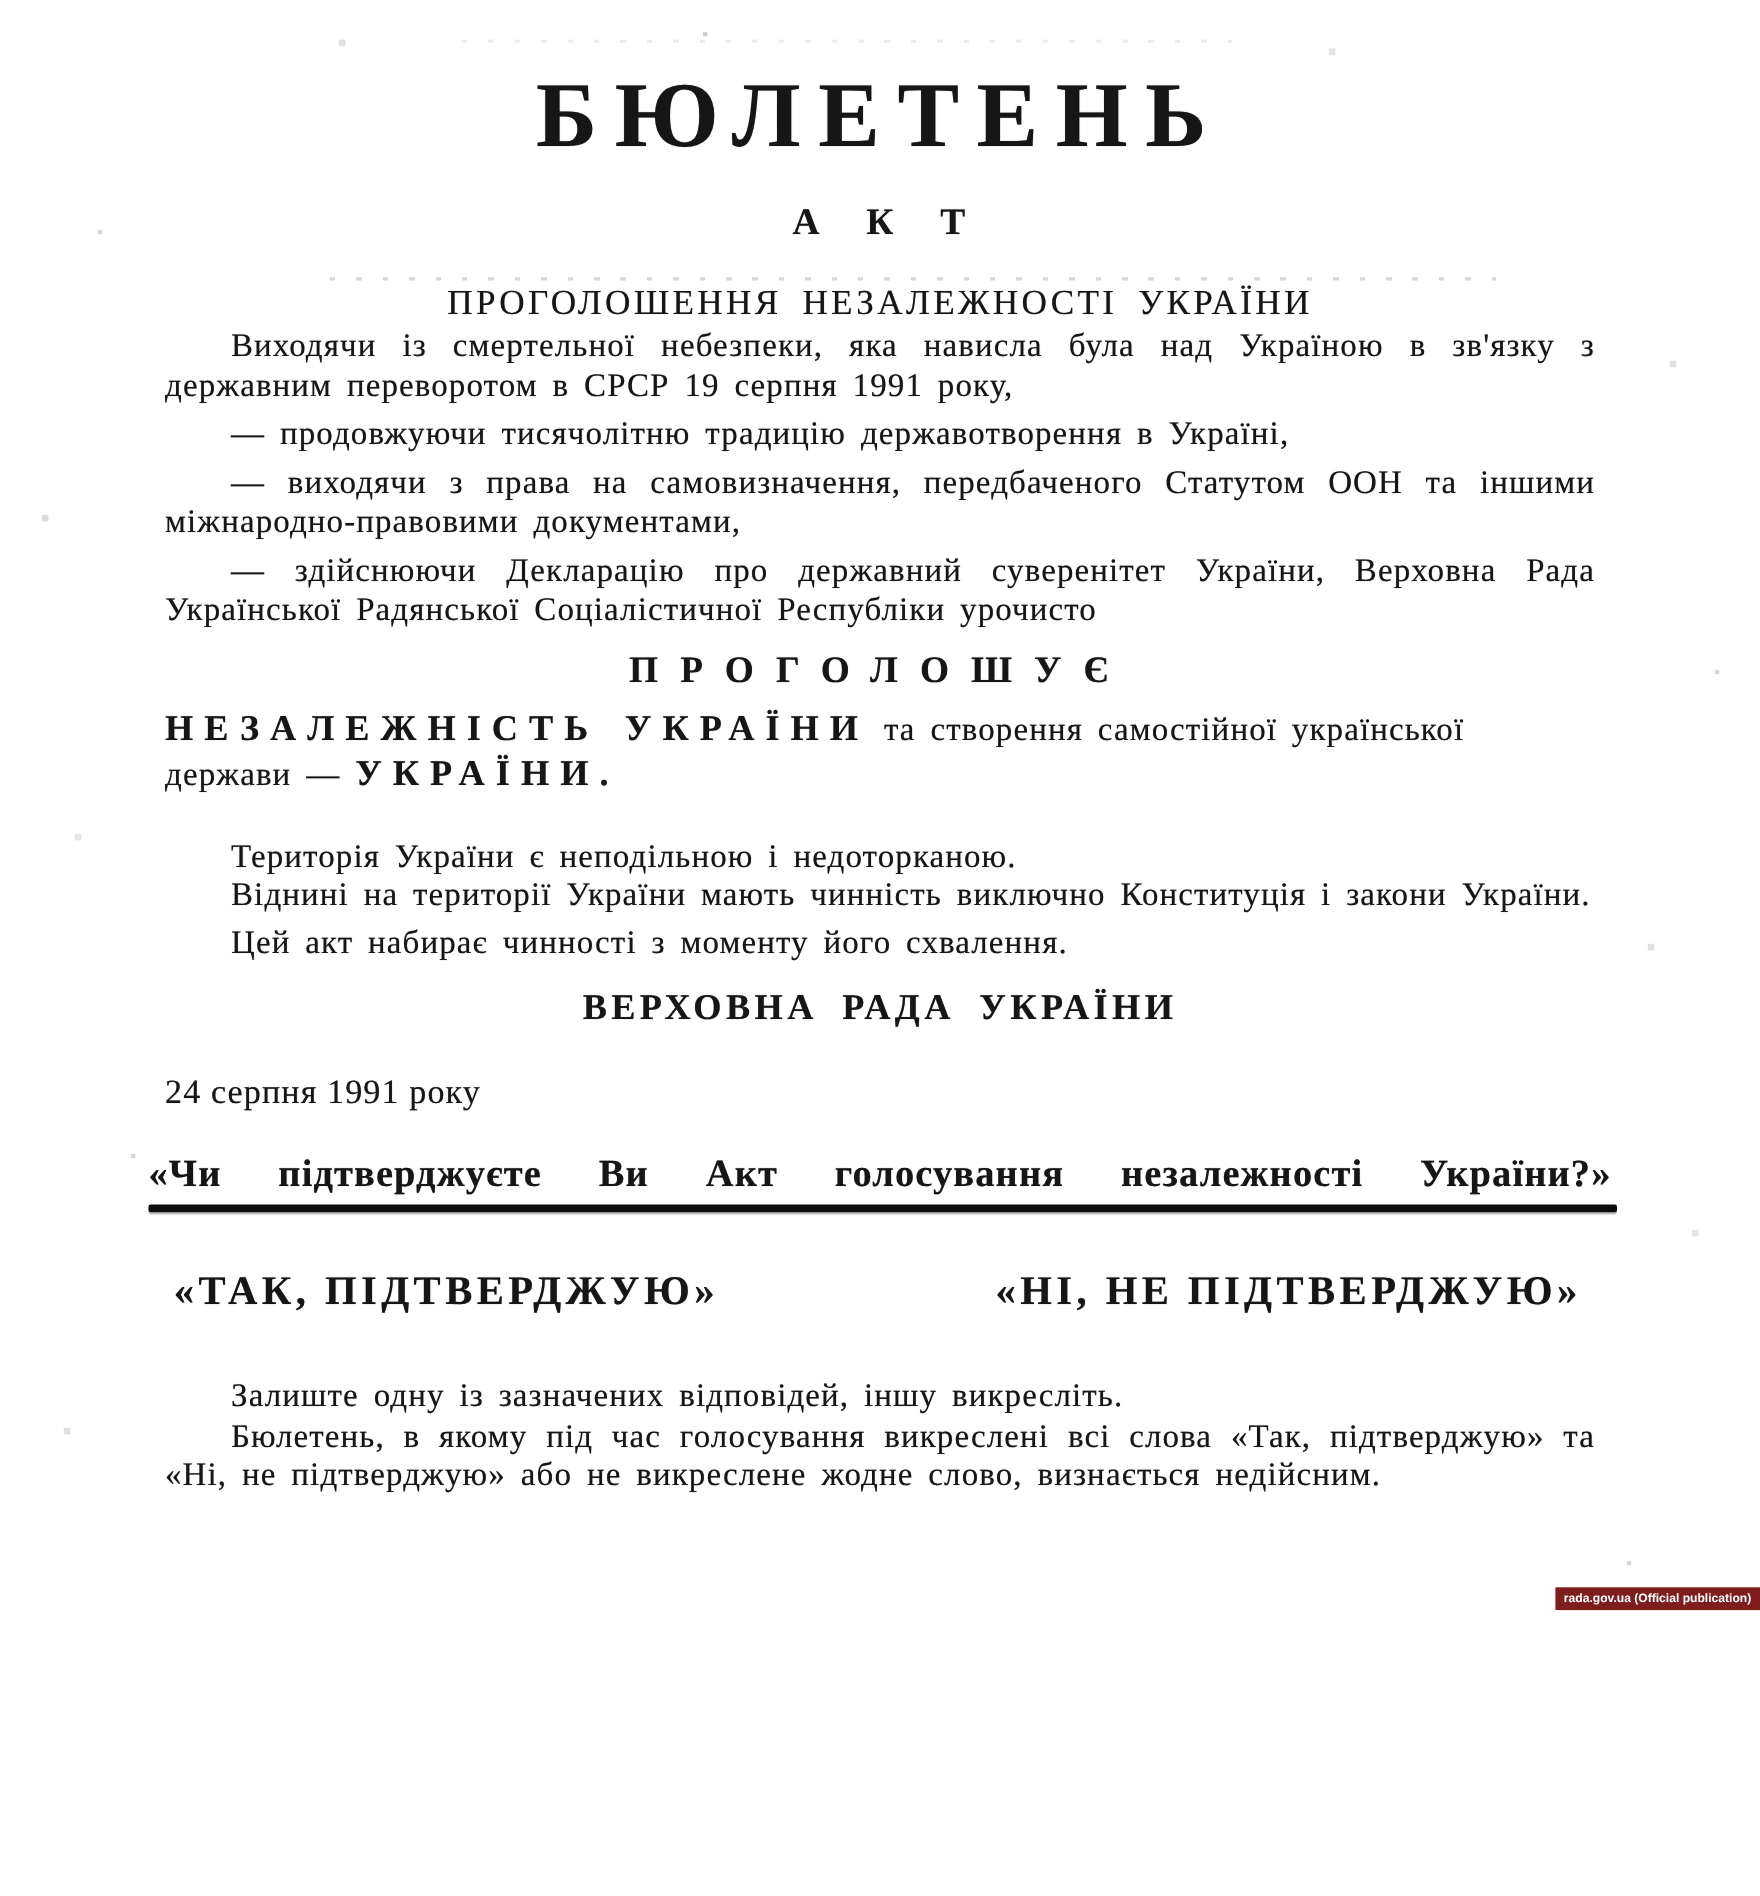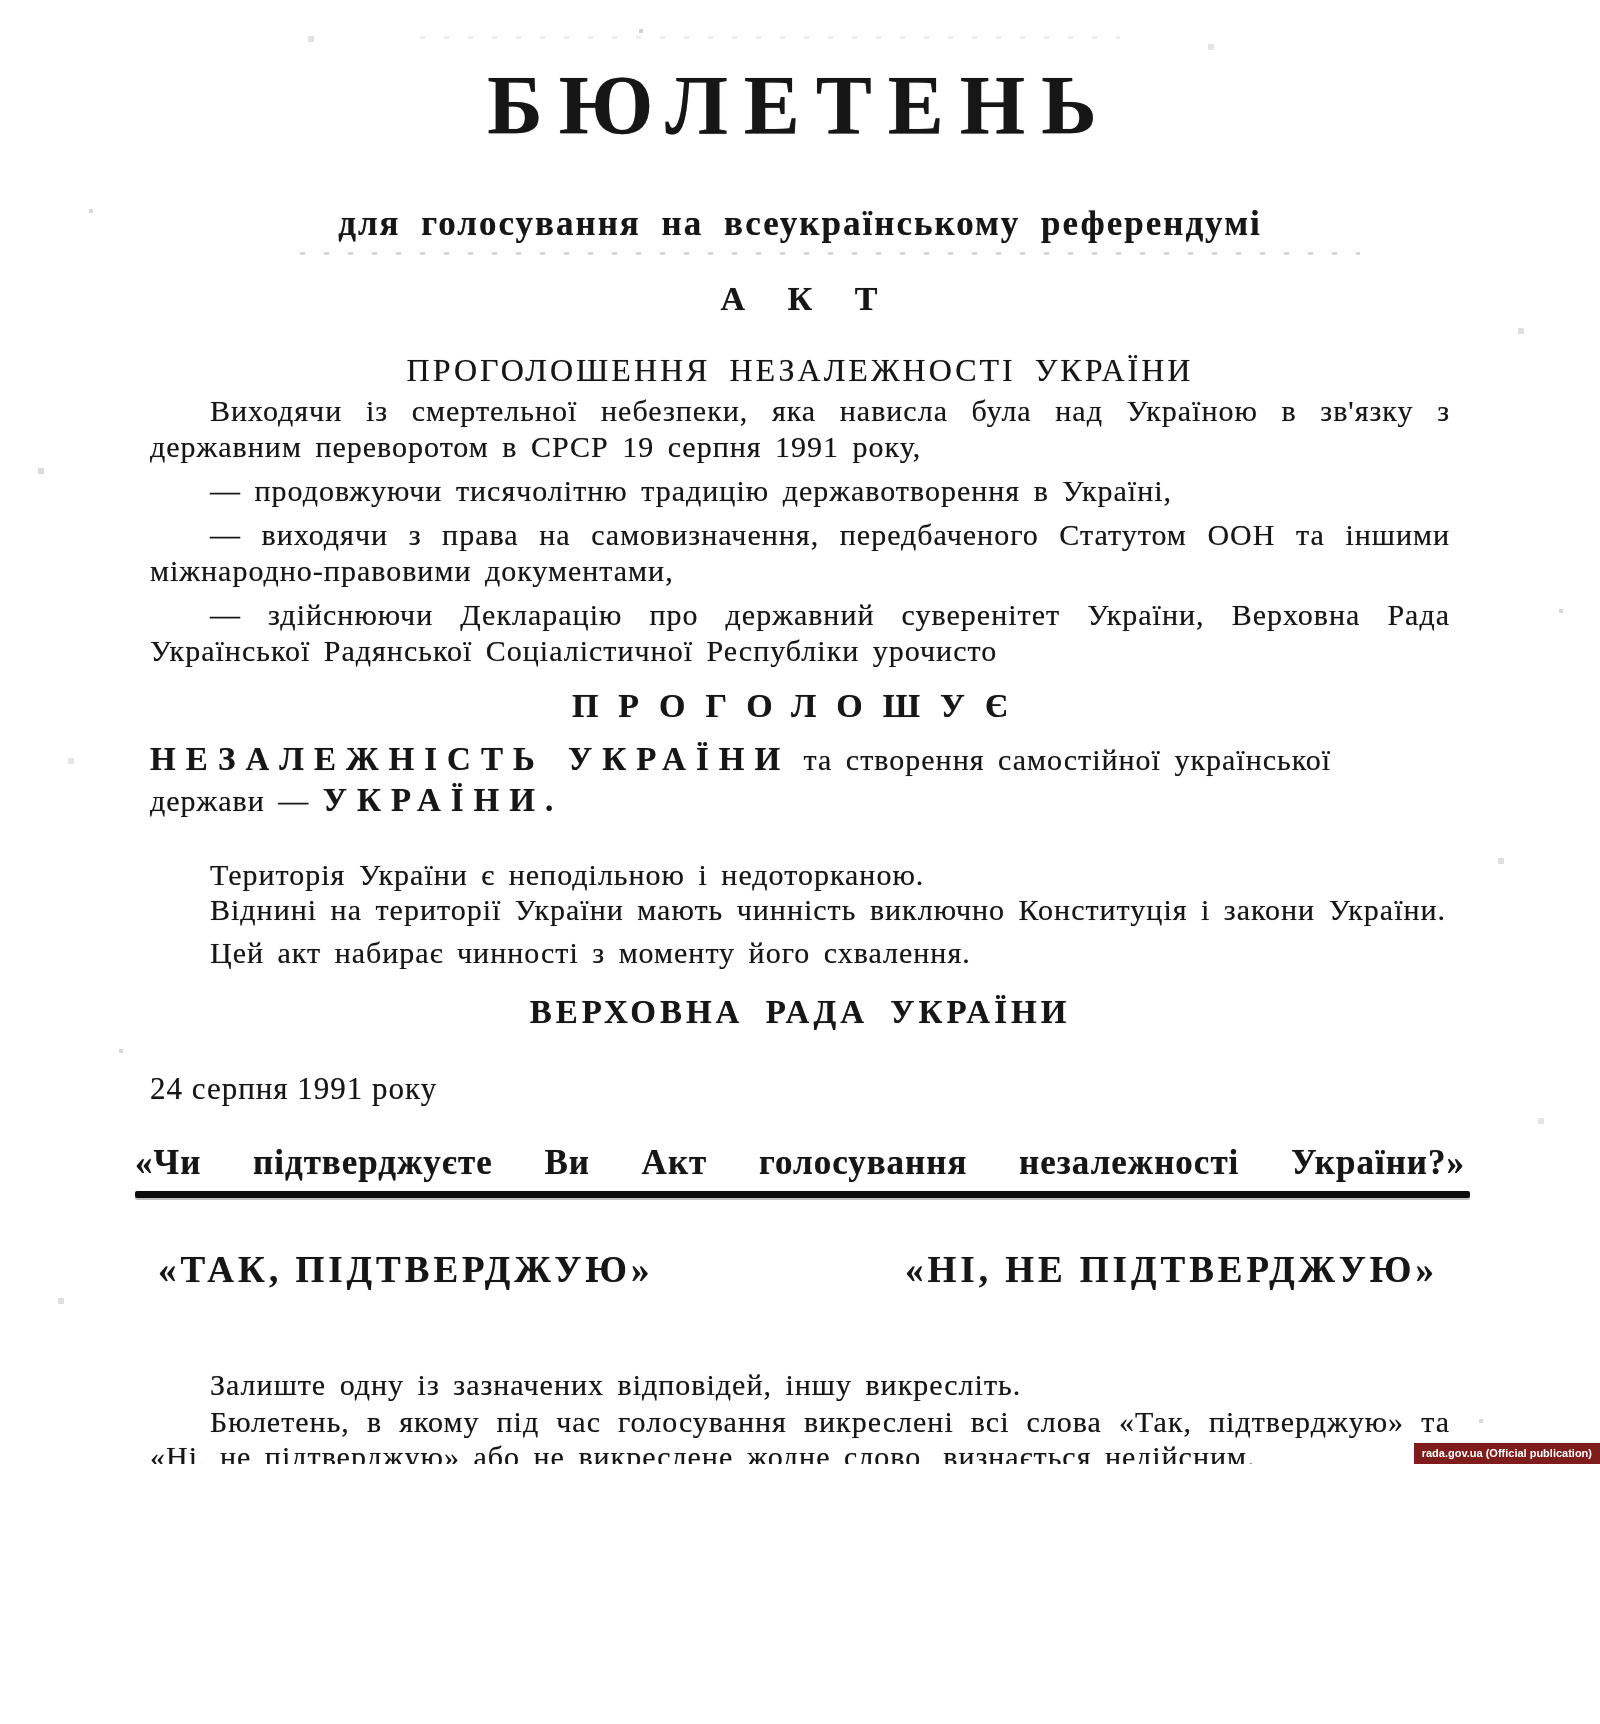--- a/index.html
+++ b/index.html
@@ -133,21 +133,21 @@
   .answers {
     margin-top: 50px;
     display: flex;
     justify-content: space-between;
     padding: 0 12px 0 8px;
     font-size: 37px;
     font-weight: 700;
     letter-spacing: 4px;
   }
 
-  .instructions { margin-top: 76px; }
+  .instructions { margin-top: 56px; }
   .instructions p.body { line-height: 35px; }
   .instructions p + p { margin-top: 2px; }
 
   .watermark {
     position: absolute;
     right: 0;
     bottom: 0;
     background: #7f1d1d;
     color: #ffffff;
     font-family: "Liberation Sans", "DejaVu Sans", sans-serif;
@@ -194,21 +194,20 @@
 <div class="page">
   <div class="specks"></div>
   <div class="streak s1"></div>
   <div class="streak s2"></div>
 
   <div class="scan">
     <div class="content">
 
       <h1 class="title">БЮЛЕТЕНЬ</h1>
 
-      <div class="subtitle">для голосування на всеукраїнському референдумі</div>
 
       <div class="act-heading">А К Т</div>
 
       <div class="act-subheading">ПРОГОЛОШЕННЯ НЕЗАЛЕЖНОСТІ УКРАЇНИ</div>
 
       <div class="preamble">
         <p class="body">Виходячи із смертельної небезпеки, яка нависла була над Україною в зв'язку з державним переворотом в СРСР 19 серпня 1991 року,</p>
         <p class="body dash">— продовжуючи тисячолітню традицію державотворення в Україні,</p>
         <p class="body dash">— виходячи з права на самовизначення, передбаченого Статутом ООН та іншими міжнародно-правовими документами,</p>
         <p class="body dash">— здійснюючи Декларацію про державний суверенітет України, Верховна Рада Української Радянської Соціалістичної Республіки урочисто</p>

